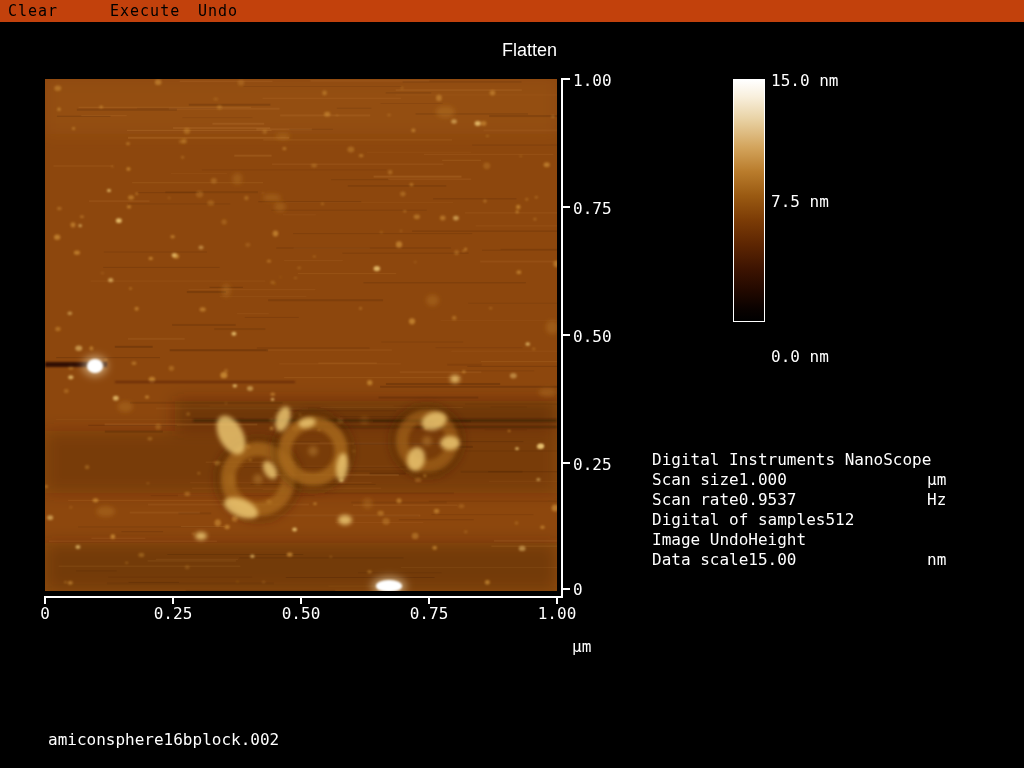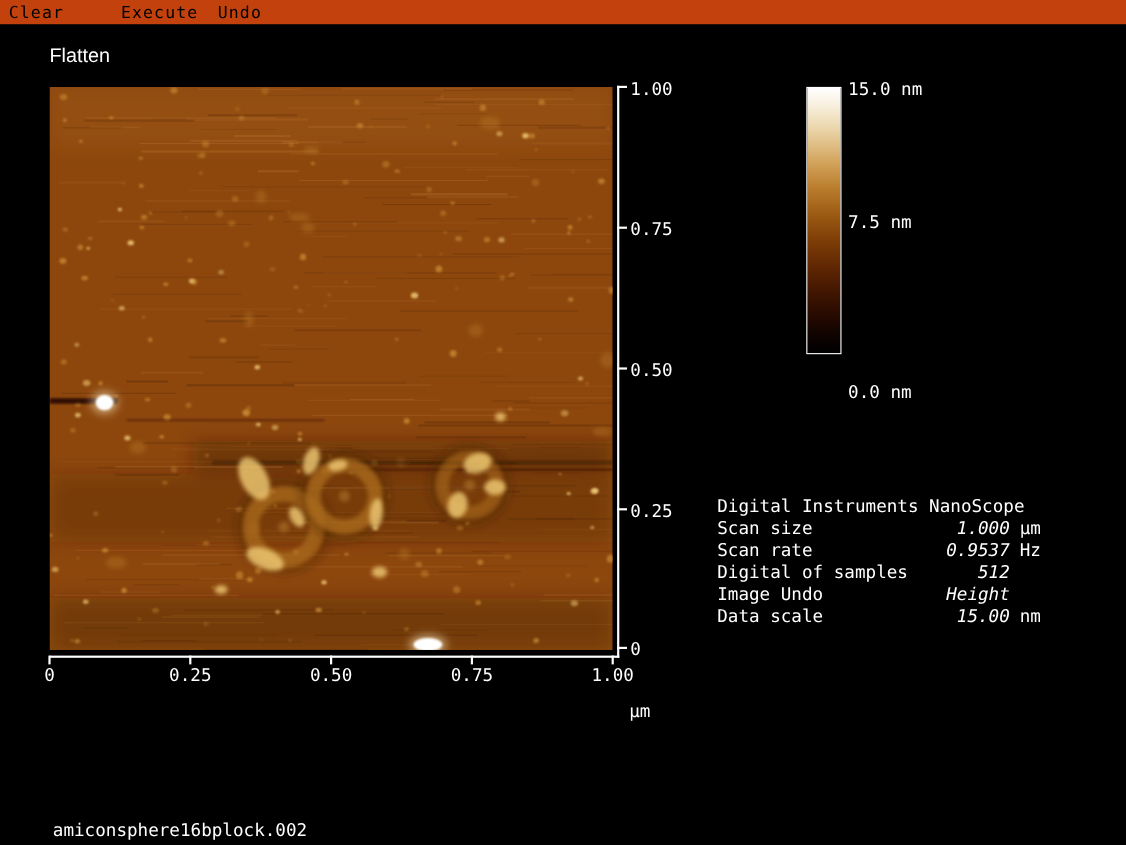--- a/index.html
+++ b/index.html
@@ -6,44 +6,44 @@
   .screen{position:relative;width:1024px;height:768px;background:#000;overflow:hidden;
           font-family:"DejaVu Sans Mono", monospace;}
   
   .menubar{position:absolute;left:0;top:0;width:1024px;height:22px;background:#c2410c;}
   .menu-item{position:absolute;top:2px;font-size:15px;color:#000;letter-spacing:1px;
              font-family:"DejaVu Sans Mono", monospace;cursor:default;}
   .mi-clear{left:8px;}
   .mi-execute{left:90px;margin-left:20px;}
   .mi-undo{left:198px;}
   
-  .img-title{position:absolute;left:45px;top:40px;width:512px;text-align:left;
+  .img-title{position:absolute;left:45px;top:40px;width:512px;text-align:right;
              color:#fff;font-family:"Liberation Sans", sans-serif;font-size:18px;}
   
   .afm-wrap{position:absolute;left:45px;top:79px;width:512px;height:512px;}
   
   .yaxis-line{position:absolute;left:561px;top:78px;width:2px;height:520px;background:#fff;}
   .ytick{position:absolute;left:561px;width:9px;height:2px;background:#fff;}
   .ylabel{position:absolute;left:573px;color:#fff;font-size:16px;}
   .xaxis-line{position:absolute;left:45px;top:596px;width:518px;height:2px;background:#fff;}
   .xtick{position:absolute;top:596px;width:2px;height:8px;background:#fff;}
   .xlabel{position:absolute;top:604px;color:#fff;font-size:16px;transform:translateX(-50%);}
   .xunit{position:absolute;left:572px;top:637px;color:#fff;font-size:16px;}
   
   .cbar{position:absolute;left:733px;top:79px;width:30px;height:241px;border:1px solid #fff;}
   .cbar-label{position:absolute;left:771px;color:#fff;font-size:16px;}
   .cl-0{top:71px;} .cl-1{top:192px;} .cl-2{top:312px;margin-top:35px;}
   
   .params{position:absolute;left:652px;top:450px;width:296px;color:#fff;font-size:16px;line-height:20px;}
   .p-row{display:flex;white-space:pre;}
   .p-label{flex:none;}
-  .p-value{flex:1;text-align:right;font-style:italic;}
+  .p-value{flex:1;}
   .p-unit{flex:none;width:21px;margin-left:9px;}
   
-  .filename{position:absolute;left:48px;top:745px;color:#fff;font-size:16px;}
+  .filename{position:absolute;left:48px;top:730px;color:#fff;font-size:16px;}
 </style>
 </head>
 <body>
 
 <div class="screen">
 
   <div class="menubar">
     <span class="menu-item mi-clear">Clear</span>
     <span class="menu-item mi-execute">Execute</span>
     <span class="menu-item mi-undo">Undo</span>

